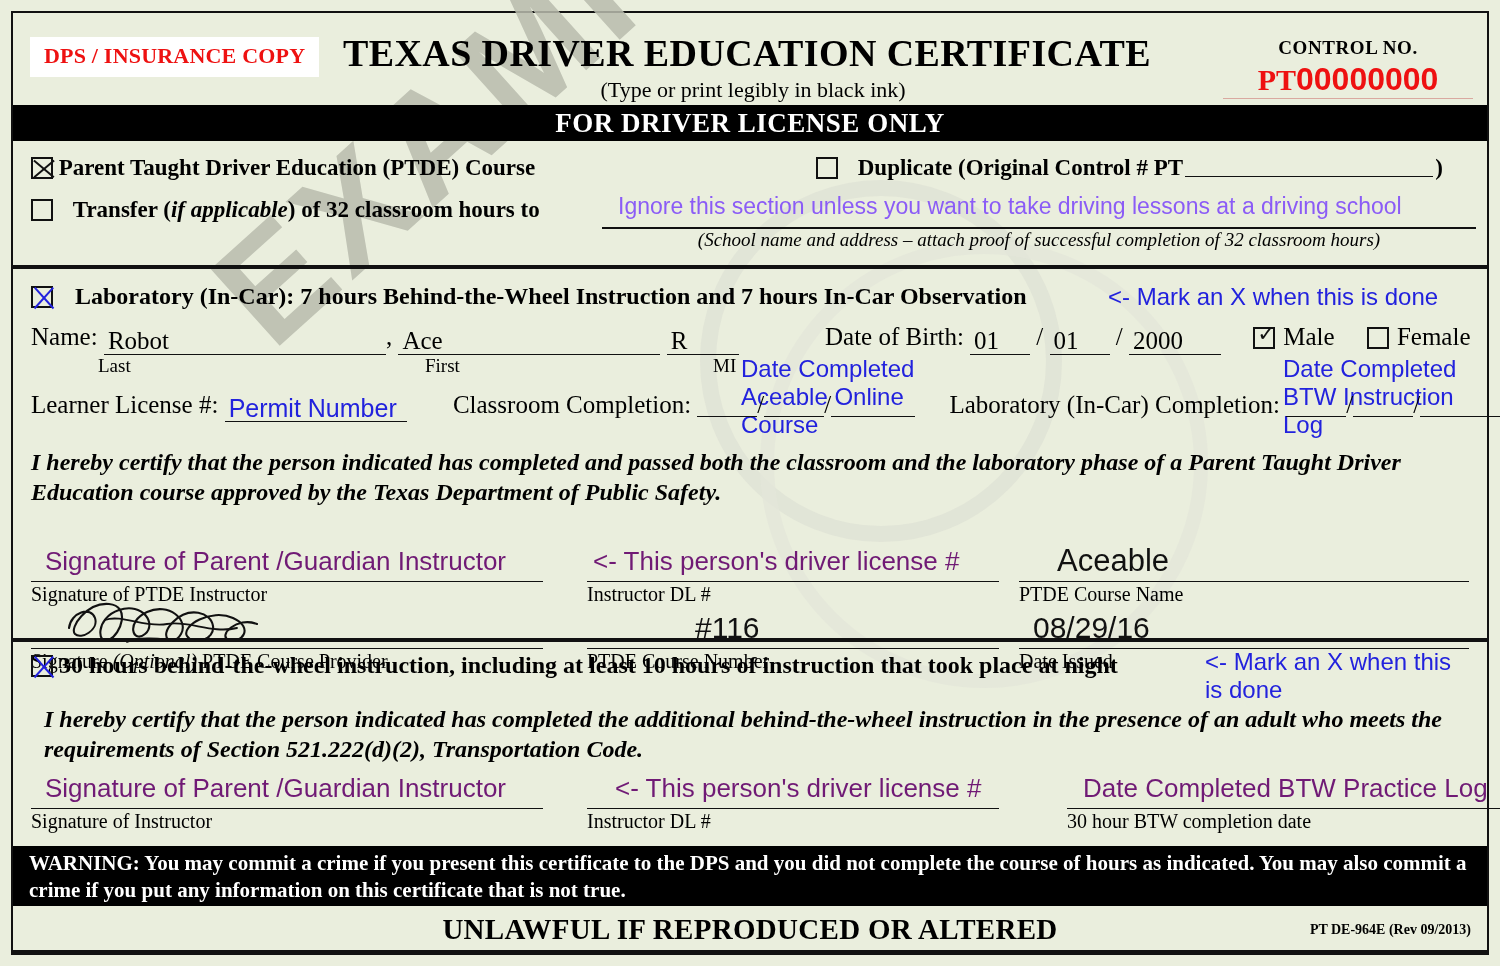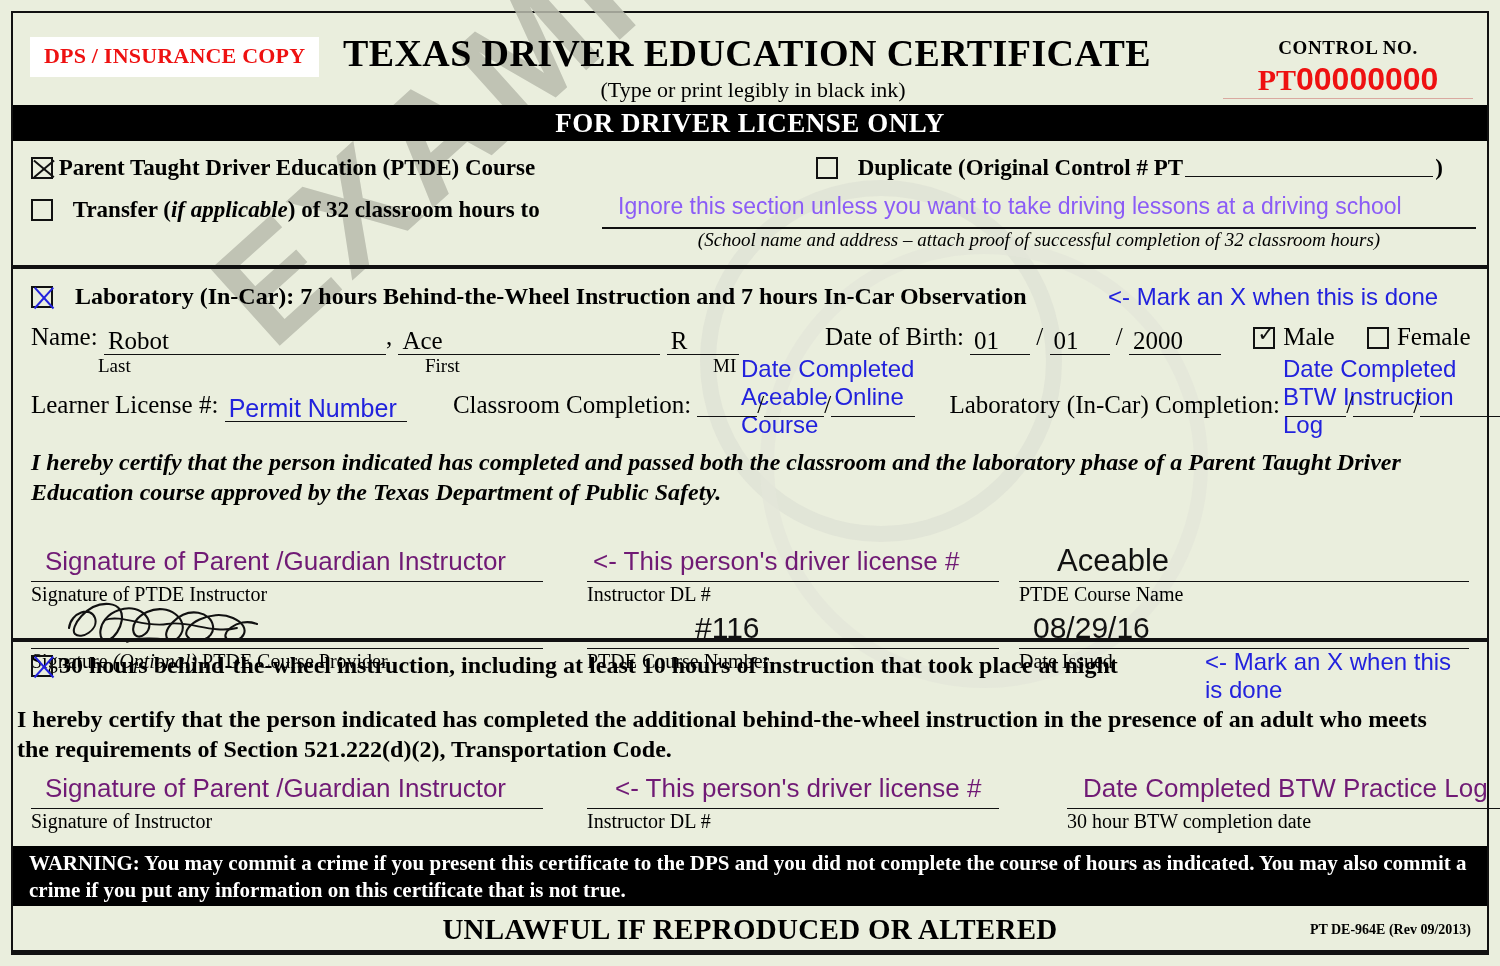--- a/index.html
+++ b/index.html
@@ -214,22 +214,22 @@
     position:absolute;left:30px;top:-14px;width:270px;height:60px;
     z-index:5;pointer-events:none;
   }
 
   
   .s3{position:absolute;left:13px;top:642px;width:1474px;height:198px;}
   .btw-head{position:absolute;left:18px;top:10px;font-size:24px;font-weight:700;white-space:nowrap;}
   .btw-head .lbl{margin-left:0;}
   .anno-btw{position:absolute;left:1192px;top:6px;width:262px;line-height:28px;}
   .certify2{
-    position:absolute;left:4px;top:62px;width:1438px;
-    font-weight:700;font-size:24px;line-height:30px;
+    position:absolute;left:31px;top:62px;width:1438px;
+    font-style:italic;font-weight:700;font-size:24px;line-height:30px;
   }
 
   
   #warn{
     top:846px;height:60px;text-align:left;
     font-size:21px;line-height:27px;font-weight:700;
     padding:4px 16px 0 16px;box-sizing:border-box;width:1474px;
   }
 
   

